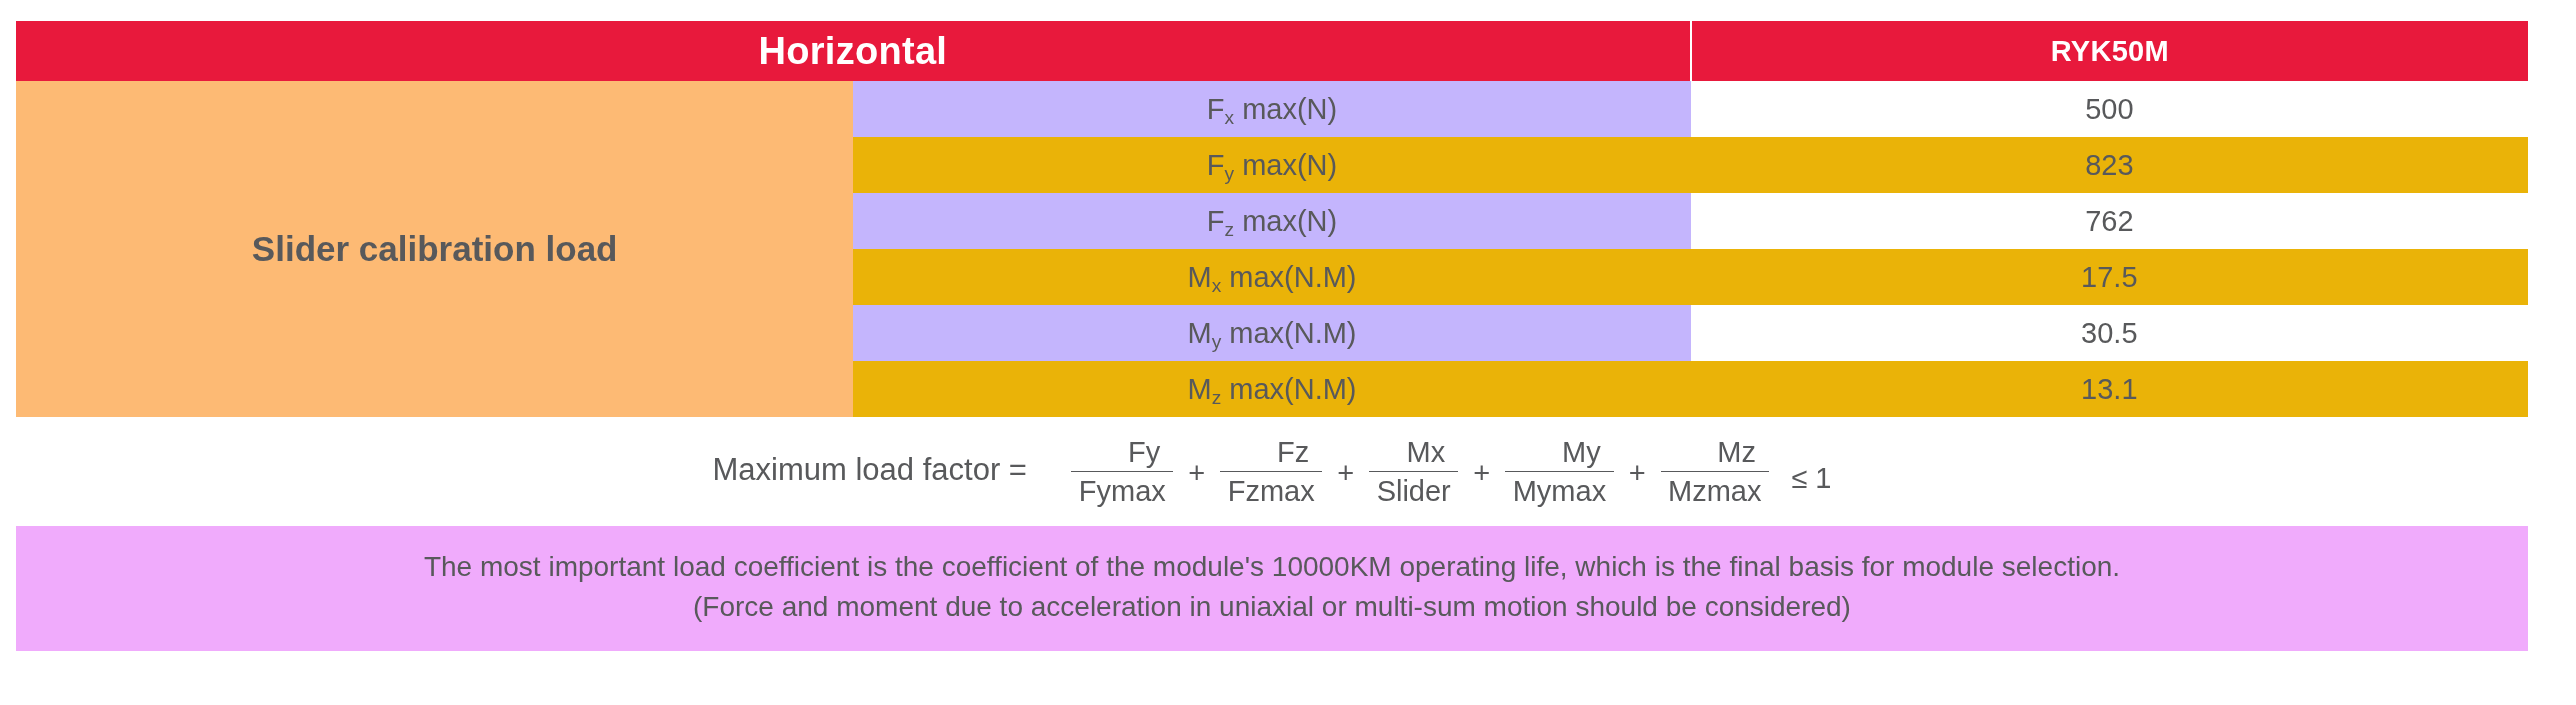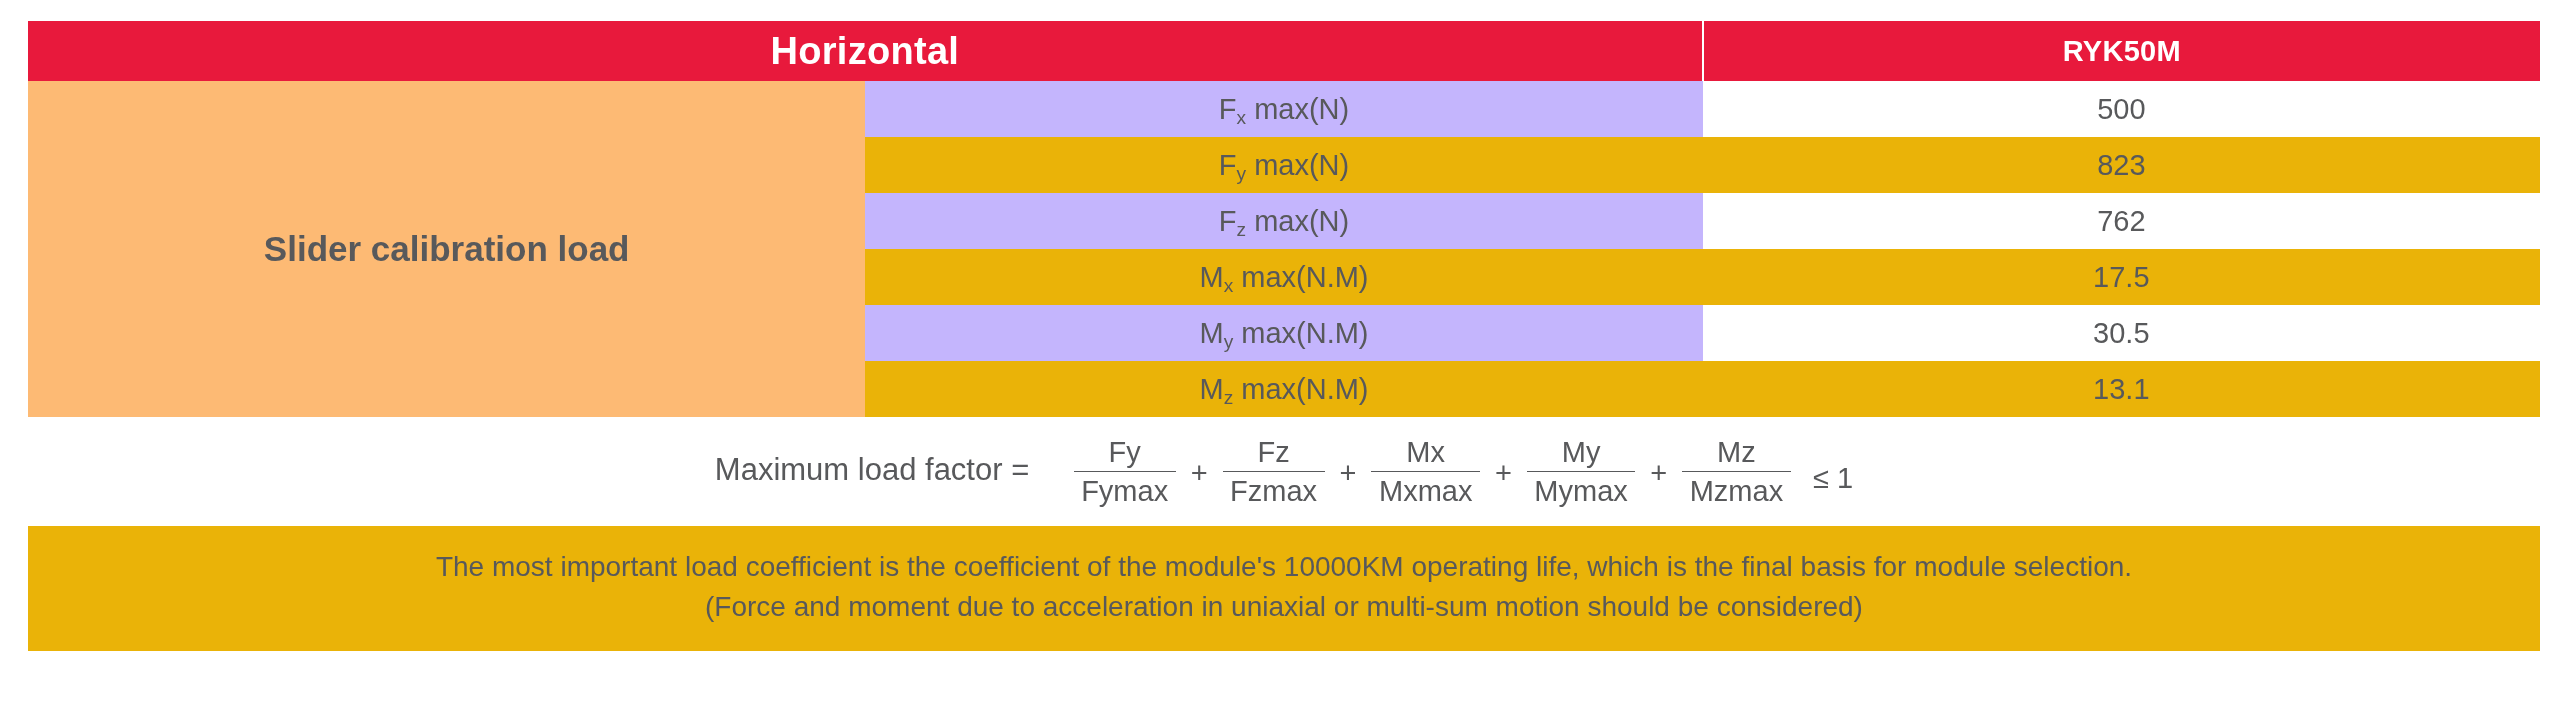--- a/index.html
+++ b/index.html
@@ -10,21 +10,21 @@
     width: 2576px;
     height: 706px;
     background: #ffffff;
     font-family: "Liberation Sans", sans-serif;
     color: #58595b;
     overflow: hidden;
   }
   .sheet {
     width: 2544px;
     box-sizing: border-box;
-    padding: 21px 32px 0 28px;
+    padding: 21px 32px 0 16px;
   }
   table.spec {
     border-collapse: collapse;
     width: 2512px;
     table-layout: fixed;
   }
   table.spec th, table.spec td {
     padding: 0;
     margin: 0;
   }
@@ -86,21 +86,21 @@
   }
   .formula-label {
     font-size: 31px;
     color: #58595b;
     margin-right: 35px;
     white-space: nowrap;
   }
   .frac {
     display: inline-flex;
     flex-direction: column;
-    align-items: center;
+    align-items: flex-end;
     margin: 0 9.4px;
     position: relative;
     top: 1.9px;
   }
   .frac .num {
     font-size: 29px;
     line-height: 1.18;
     padding: 0 13px 1.9px 13px;
   }
   .frac .den {
@@ -115,21 +115,21 @@
     position: relative;
     top: 3.8px;
   }
   .tail {
     font-size: 29px;
     margin-left: 13px;
     position: relative;
     top: 9.4px;
   }
   .note {
-    background: #eab308;
+    background: #f0abfc;
     width: 2512px;
     box-sizing: border-box;
     padding: 21px 38px 24.5px 38px;
     text-align: center;
     margin-top: 3.8px;
   }
   .note p {
     margin: 0;
     font-size: 28px;
     line-height: 1.42;
@@ -191,21 +191,21 @@
     <span class="op">+</span>
 
     <span class="frac">
       <span class="num">Fz</span>
       <span class="den">Fzmax</span>
     </span>
     <span class="op">+</span>
 
     <span class="frac">
       <span class="num">Mx</span>
-      <span class="den">Mxmax</span>
+      <span class="den">Slider</span>
     </span>
     <span class="op">+</span>
 
     <span class="frac">
       <span class="num">My</span>
       <span class="den">Mymax</span>
     </span>
     <span class="op">+</span>
 
     <span class="frac">

